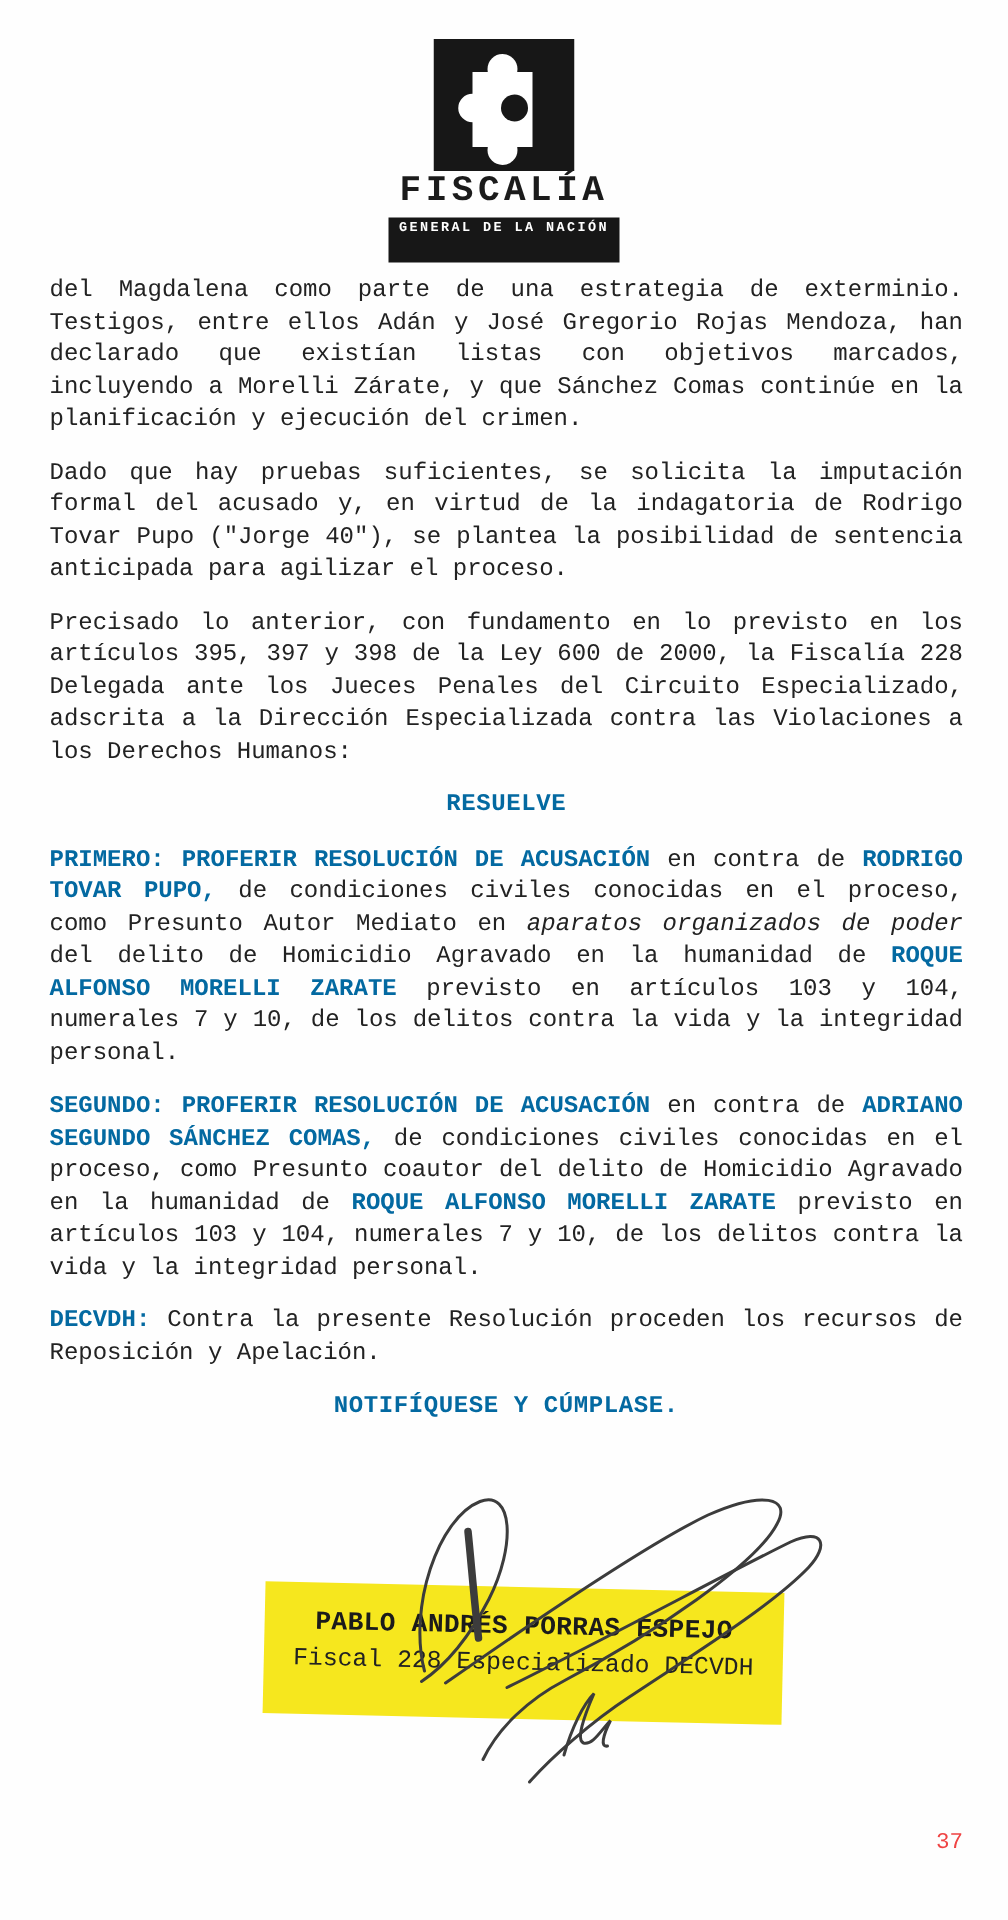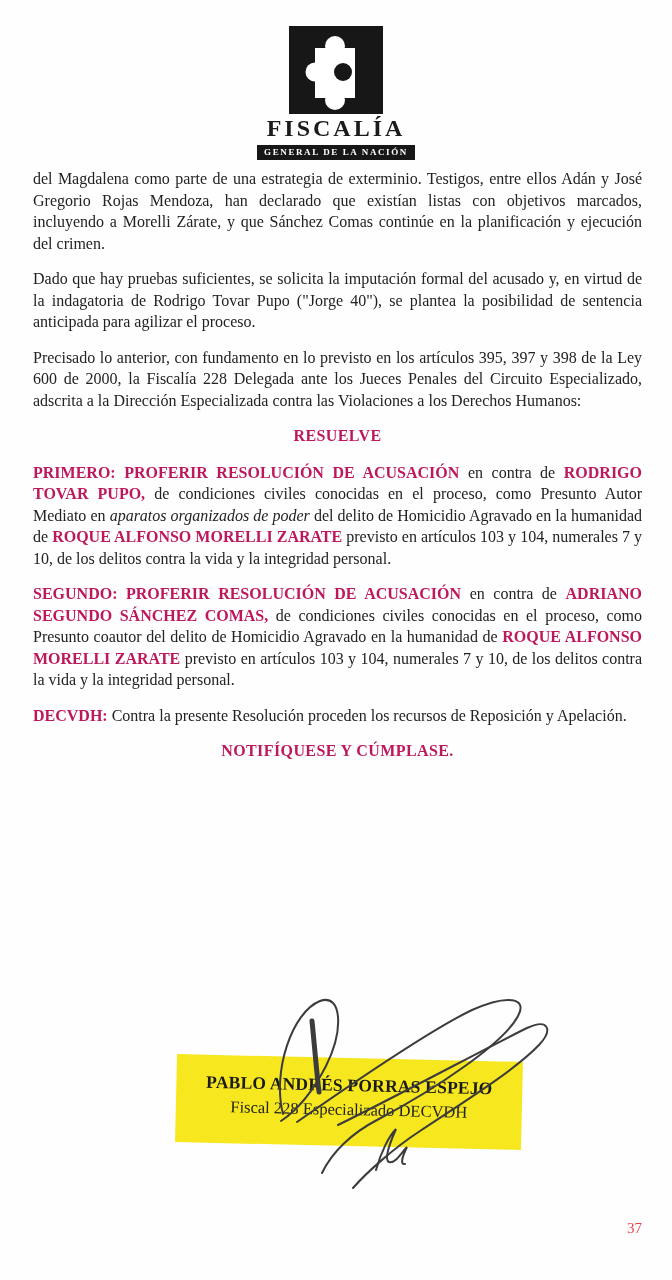--- a/index.html
+++ b/index.html
@@ -1,40 +1,40 @@
 <!DOCTYPE html>
 <html><head>
 <meta charset="utf-8">
 <style>
   html,body { margin:0; padding:0; background:#e8e8e8; }
   .page {
     position:relative; width:672px; height:1280px; margin:0 auto;
     background:#fefefe; overflow:hidden;
-    font-family:Liberation Serif, serif; color:#222;
+    font-family:Liberation Mono, monospace; color:#222;
   }
   
   .letterhead { padding-top:26px; text-align:center; }
   .logo-box { width:94px; height:88px; margin:0 auto; display:block; }
   .logo-title {
     font-size:24px; font-weight:bold; letter-spacing:3px; color:#1b1b1b;
     margin-top:1px; line-height:26px;
   }
   .logo-bar {
     display:inline-block; background:#171717; color:#fff; font-weight:bold;
-    font-size:9px; letter-spacing:1.6px; padding:2px 7px 3px; line-height:10px;
+    font-size:9px; letter-spacing:1.6px; padding:2px 7px 18px; line-height:10px;
     margin-top:1px;
   }
   
   .doc-body {
     padding:8px 30px 0 33px; text-align:justify;
     font-size:16px; line-height:21.5px;
   }
   .doc-body p { margin:0 0 14px; }
   .doc-body p.heading { text-align:center; font-weight:bold; margin:7px 0 15px; letter-spacing:0.4px; }
-  .b { font-weight:bold; color:#be185d; }
+  .b { font-weight:bold; color:#0369a1; }
   .i { font-style:italic; }
   
   .sig-highlight {
     position:absolute; left:176px; top:1058px; width:346px; height:88px;
     background:#F6E71E; transform:rotate(1.3deg); box-sizing:border-box;
     text-align:center; padding-top:17px; z-index:1;
   }
   .sig-name { font-weight:bold; font-size:17.5px; color:#1b1b1b; letter-spacing:0.2px; }
   .sig-title { font-size:16.5px; color:#222; margin-top:4px; }
   .signature-svg {

